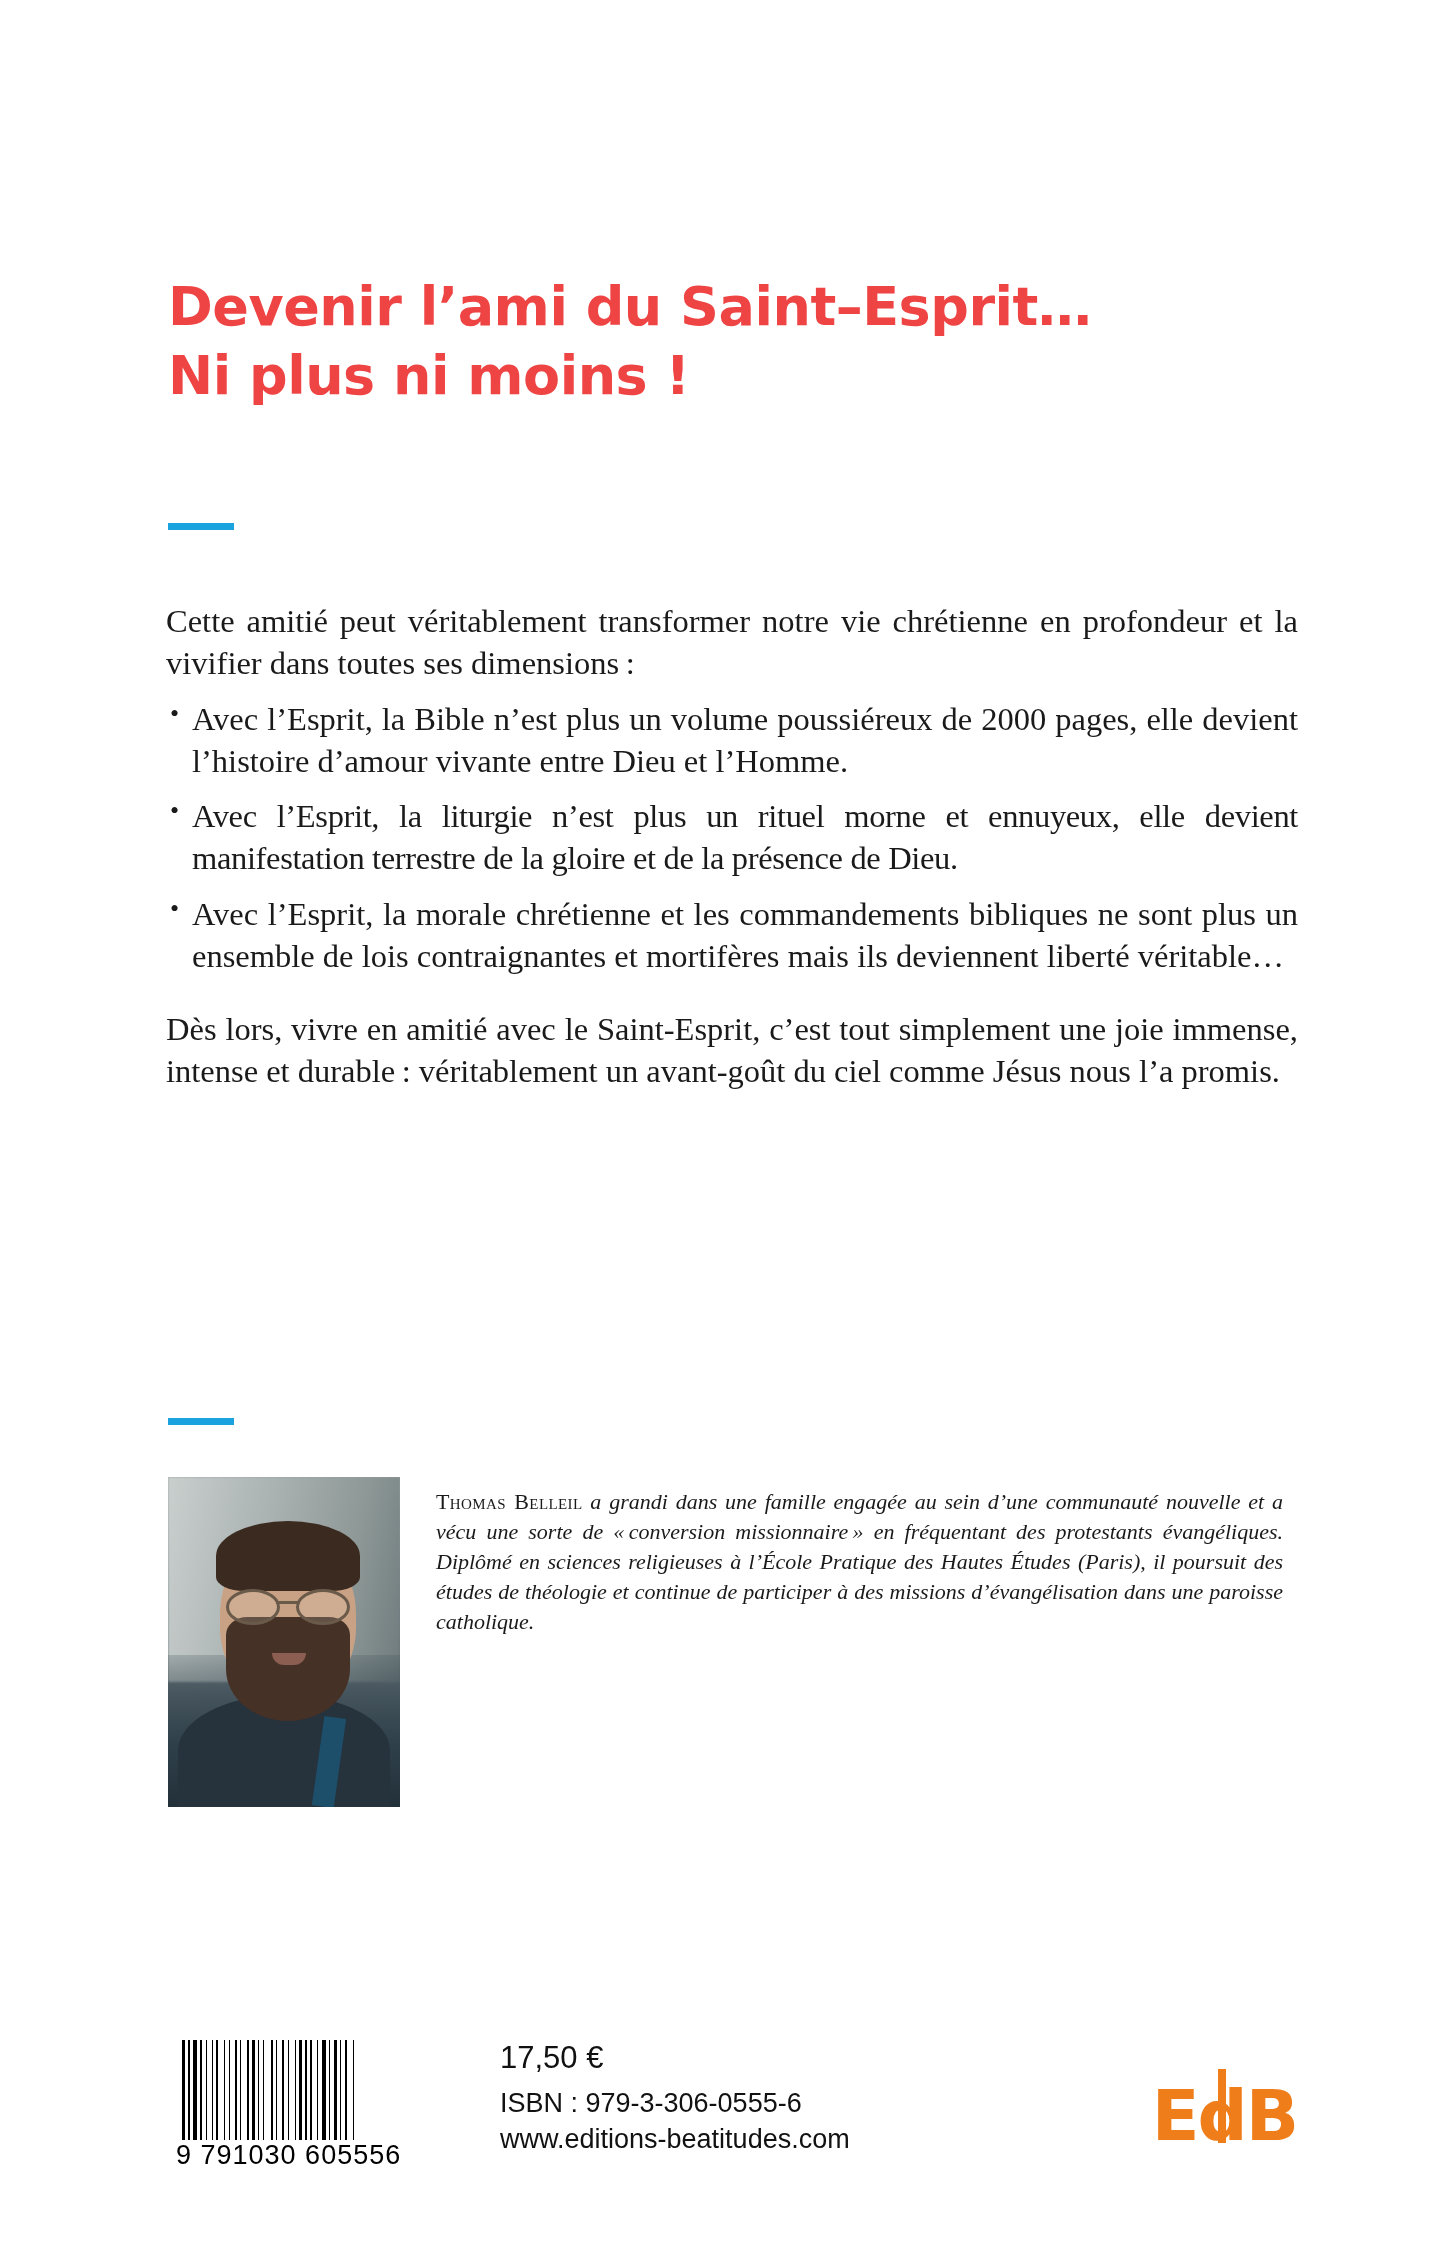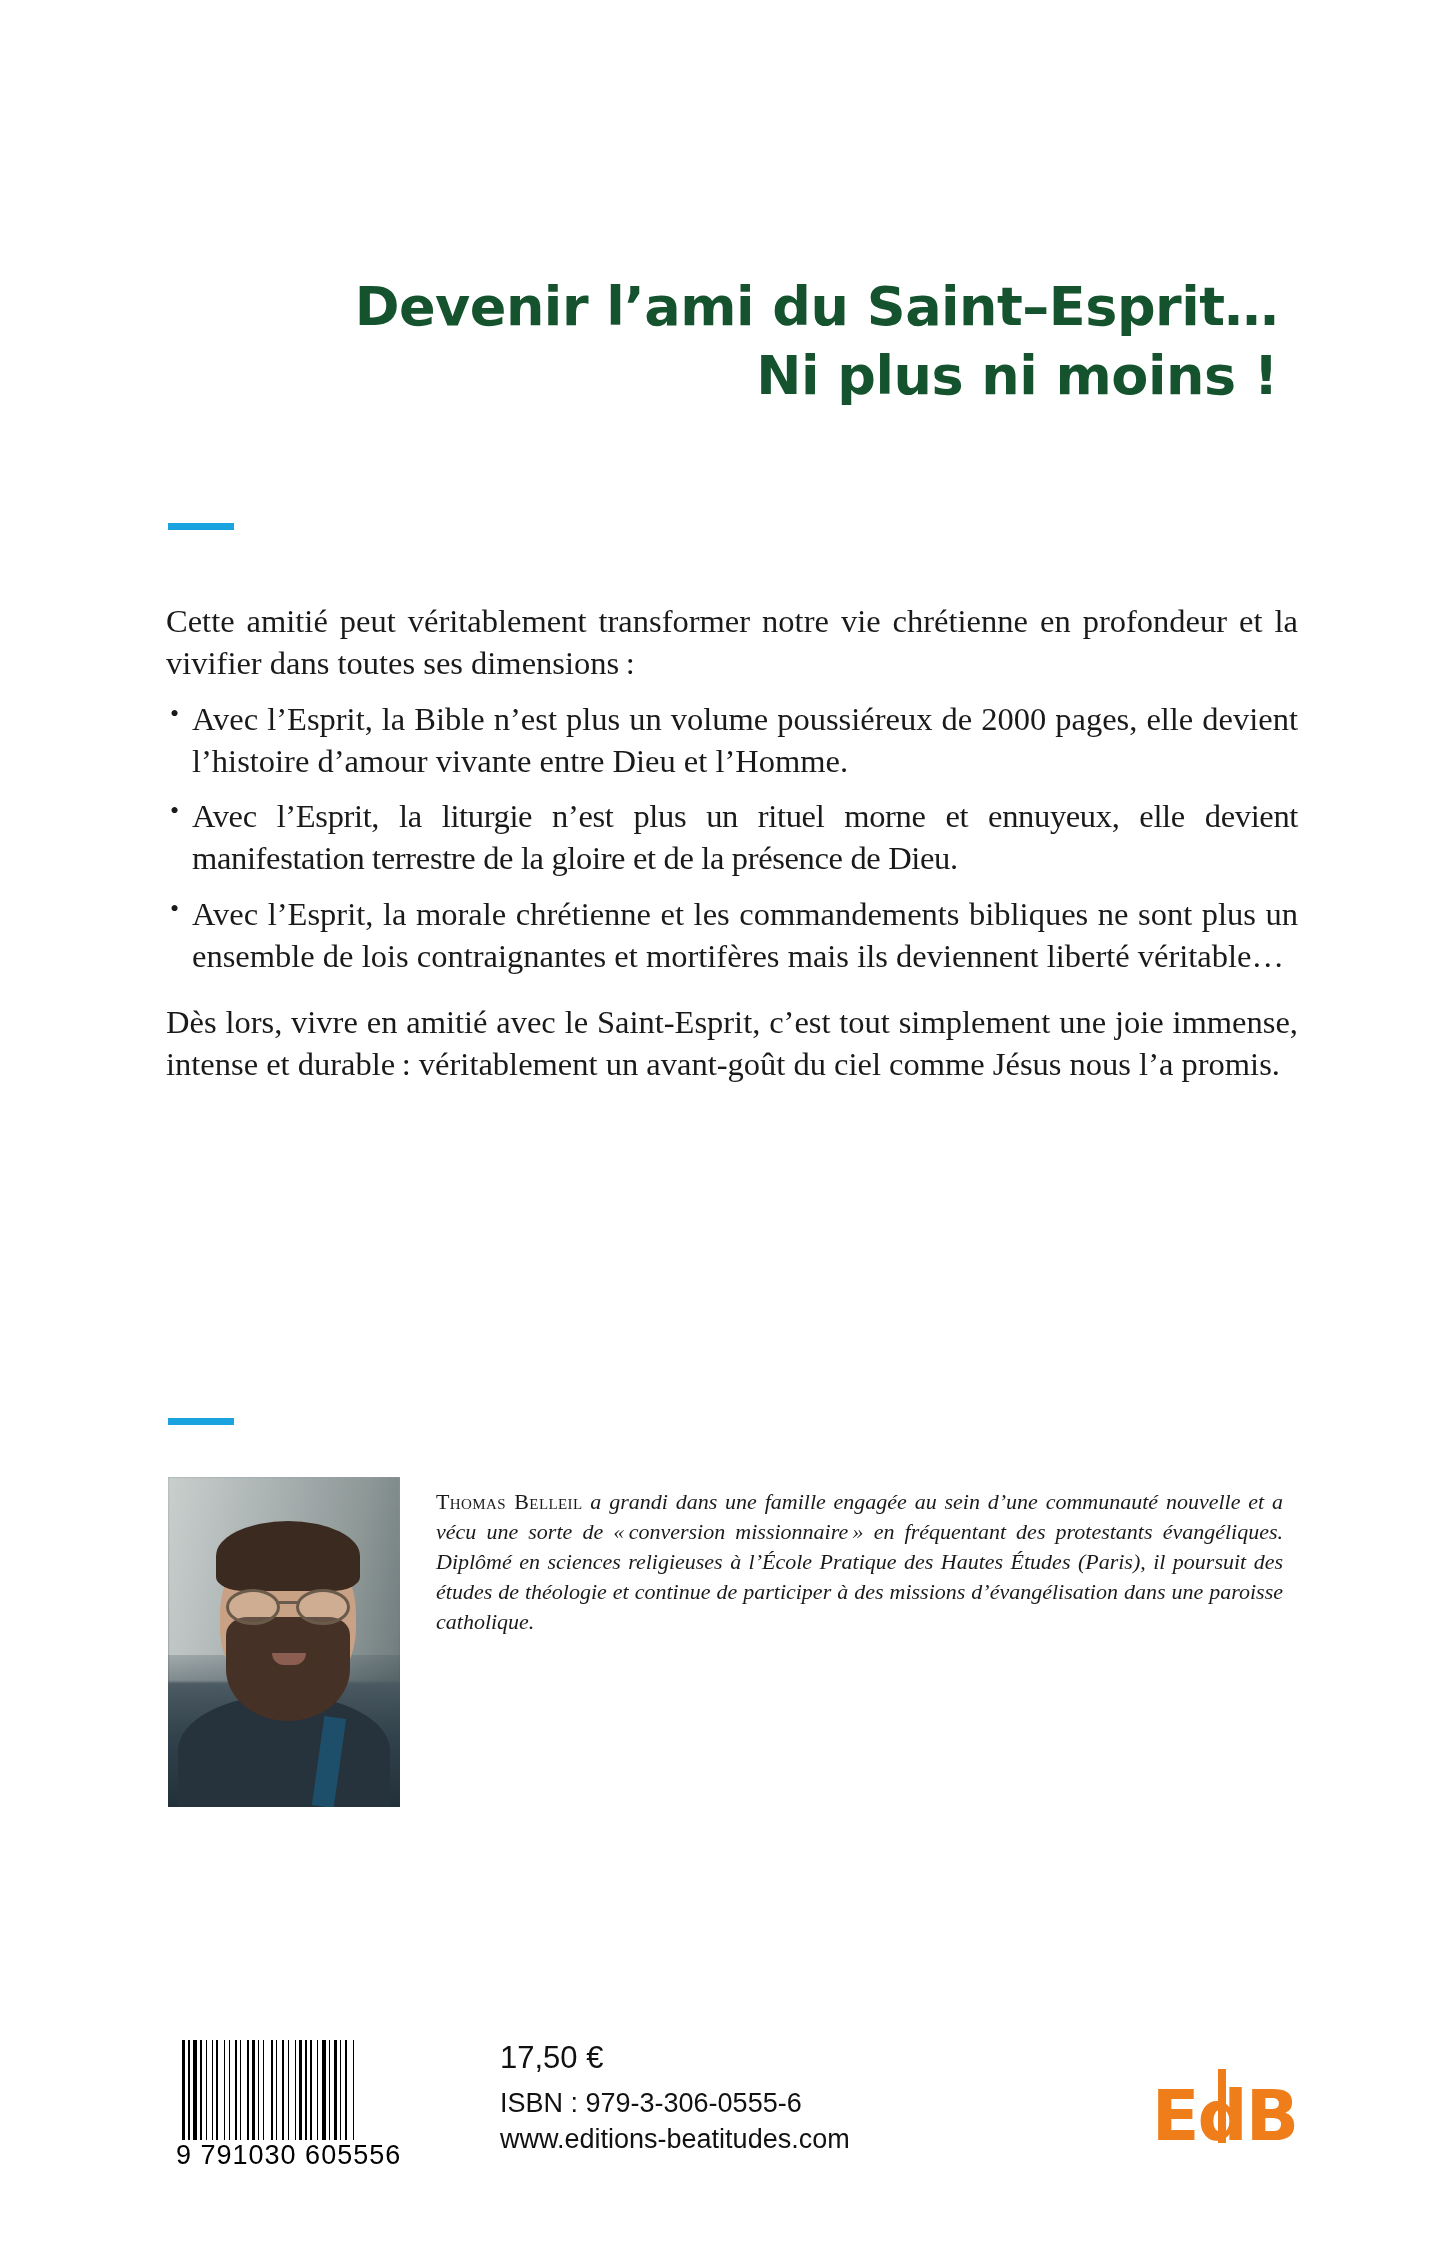--- a/index.html
+++ b/index.html
@@ -25,26 +25,25 @@
   
   .title-block {
     position: absolute;
     left: 168px;
     top: 272px;
     width: 1110px;
   }
   .title-line {
     font-family: "DejaVu Sans", sans-serif;
     font-weight: bold;
-    color: #14532d;
+    color: #ef4444;
     font-size: 54px;
     letter-spacing: -0.5px;
     line-height: 1.28;
     white-space: nowrap;
-    text-align: right;
   }
 
   .rule {
     position: absolute;
     width: 66px;
     height: 7px;
     background: #1ba3e0;
   }
   .rule-top { left: 168px; top: 523px; }
   .rule-mid { left: 168px; top: 1418px; }
@@ -59,21 +58,21 @@
   .para {
     font-size: 32.5px;
     line-height: 1.3;
     text-align: justify;
     text-justify: inter-word;
     margin: 0 0 13px 0;
     hyphens: manual;
   }
   .bullets {
     list-style: none;
-    margin: 0 0 24px 0;
+    margin: 0 0 31px 0;
     padding: 0;
   }
   .bullets li {
     position: relative;
     padding-left: 26px;
     margin-bottom: 13px;
     font-size: 32.5px;
     line-height: 1.3;
     text-align: justify;
   }

